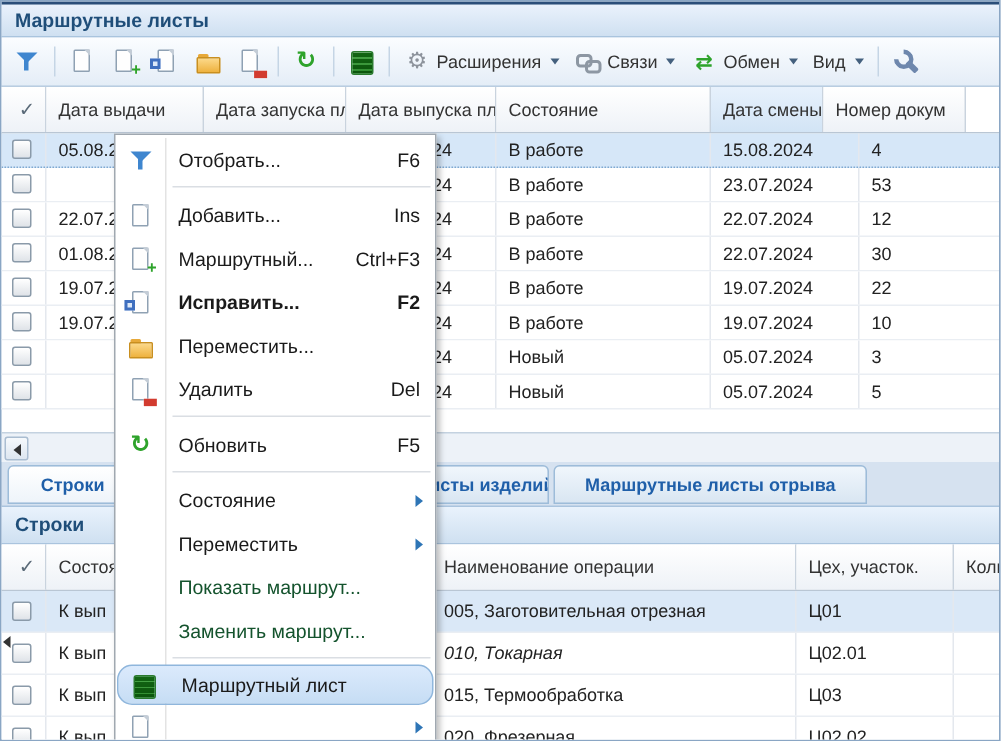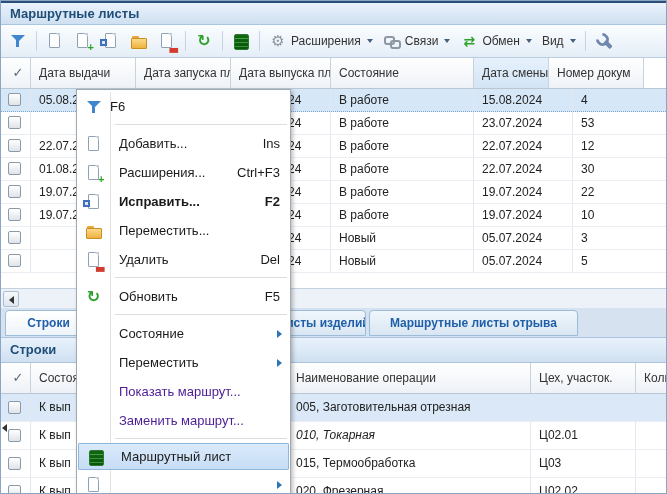--- a/index.html
+++ b/index.html
@@ -88,22 +88,22 @@
   .splitarrow::after{content:"";position:absolute;left:1px;top:2px;border-right:5px solid #333;border-top:4px solid transparent;border-bottom:4px solid transparent;}
   
   .menu{position:absolute;left:75px;top:88px;width:215px;z-index:100;background:#fff;
     border:1px solid #a0a8b0;box-shadow:2px 2px 4px rgba(0,0,0,.25);padding:2px 0;font-size:13px;}
   .menu::before{content:"";position:absolute;left:33px;top:2px;bottom:2px;width:1px;background:#e3e3e3;}
   .mitem{position:relative;display:flex;align-items:center;height:29px;color:#1a1a1a;}
   .mitem .micon{width:33px;display:flex;justify-content:center;flex:0 0 33px;}
   .mitem .mlabel{flex:1;padding-left:9px;white-space:nowrap;overflow:hidden;}
   .mitem .mshort{padding-right:10px;}
   .mitem.bold .mlabel,.mitem.bold .mshort{font-weight:bold;}
-  .mitem.disabled{color:#4c1d95;}
-  .mitem.hl{margin:0 1px;border:1px solid #8fb6dc;border-radius:1px;height:27px;
+  .mitem.disabled{color:#14532d;}
+  .mitem.hl{margin:0 1px;border:1px solid #8fb6dc;border-radius:10px;height:27px;
     background:linear-gradient(#dbeafc,#c6ddf4);}
   .msub{width:0;height:0;border-left:5px solid #2e75b6;border-top:4px solid transparent;border-bottom:4px solid transparent;margin-right:8px;}
   .msep{position:relative;height:8px;}
   .msep::after{content:"";position:absolute;left:38px;right:3px;top:3px;border-top:1px solid #dadee3;}
 </style>
 </head>
 <body>
 
 <div class="app">
   <div class="titlebar">Маршрутные листы</div>
@@ -292,20 +292,21 @@
         <div class="hcell" style="width: 105px;">Цех, участок.</div>
         <div class="hcell" style="width: 32px;">Колич</div>
       </div>
     <div id="bot-rows">
         <div class="grow2 sel">
           <div class="gcell" style="width: 30px; padding: 0px;">
             <div class="cbx"></div>
           </div>
           <div class="gcell" style="width: 257px;">К вып</div>
           <div class="gcell" style="width: 243px;">005, Заготовительная отрезная</div>
+          <div class="gcell" style="width: 105px;">Ц01</div>
           <div class="gcell" style="width: 32px;"></div>
         </div>
         <div class="grow2">
           <div class="gcell" style="width: 30px; padding: 0px;">
             <div class="cbx"></div>
           </div>
           <div class="gcell" style="width: 257px;">К вып</div>
           <div class="gcell" style="width: 243px; font-style: italic;">010, Токарная</div>
           <div class="gcell" style="width: 105px;">Ц02.01</div>
           <div class="gcell" style="width: 32px;"></div>
@@ -330,40 +331,41 @@
         </div>
       </div>
   </div>
   <div class="splitarrow"></div>
 
   <div class="menu" id="menu">
       <div class="mitem">
         <span class="micon">
           <span class="ic ic-filter"></span>
         </span>
+        <span class="mlabel">Отобрать...</span>
         <span class="mshort">F6</span>
       </div>
       <div class="msep"></div>
       <div class="mitem">
         <span class="micon">
           <span class="ic ">
             <span class="doc"></span>
           </span>
         </span>
         <span class="mlabel">Добавить...</span>
         <span class="mshort">Ins</span>
       </div>
       <div class="mitem">
         <span class="micon">
           <span class="ic ">
             <span class="doc"></span>
             <span class="badge b-add">+</span>
           </span>
         </span>
-        <span class="mlabel">Расширения...</span>
+        <span class="mlabel">Маршрутный...</span>
         <span class="mshort">Ctrl+F3</span>
       </div>
       <div class="mitem bold">
         <span class="micon">
           <span class="ic ">
             <span class="doc"></span>
             <span class="b-edit"></span>
           </span>
         </span>
         <span class="mlabel">Исправить...</span>

